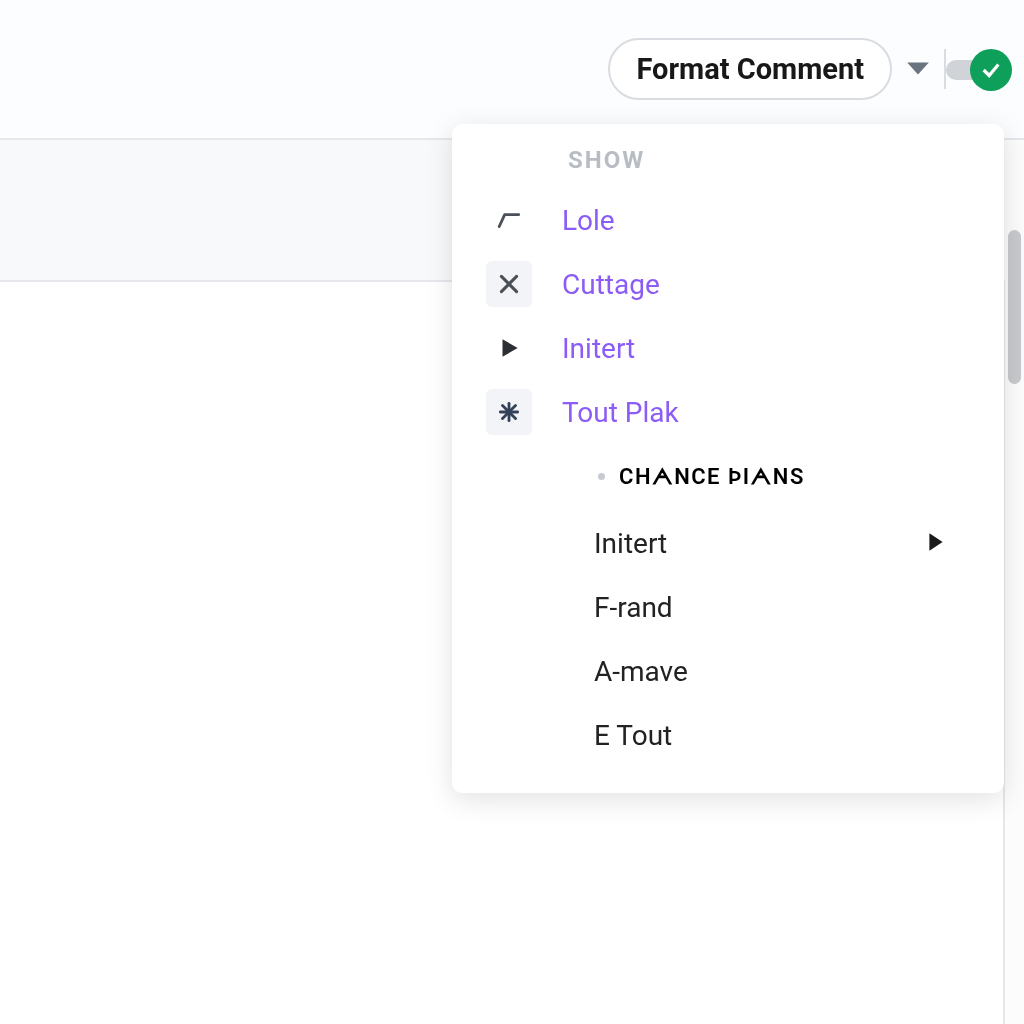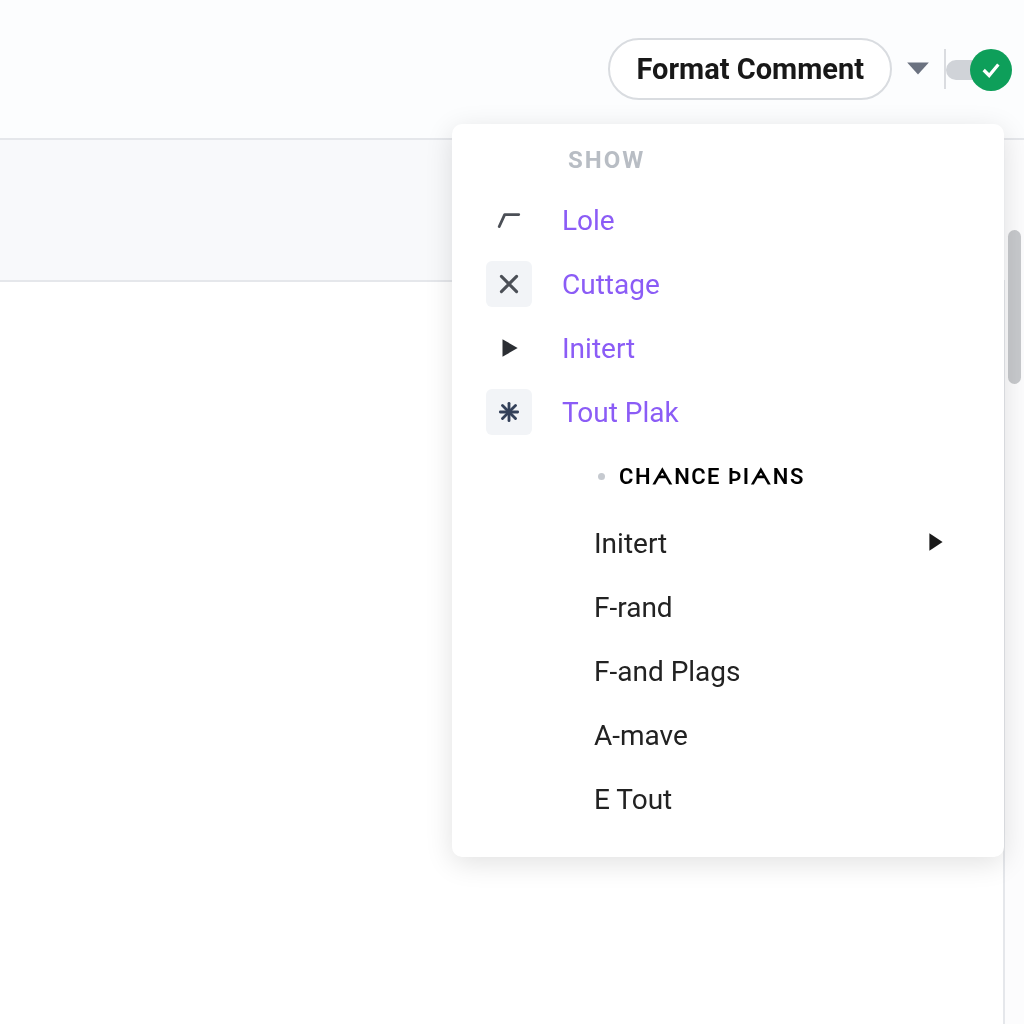--- a/index.html
+++ b/index.html
@@ -279,23 +279,20 @@
         <svg viewBox="0 0 16 20">
             <path d="M2 2 L14 10 L2 18 Z" fill="#1a1a1a"></path>
           </svg>
       </span>
     </div>
 
     <div class="menu-item2">
       <span>F-rand</span>
     </div>
 
-    <div class="menu-item2">
-      <span>F-and Plags</span>
-    </div>
 
     <div class="menu-item2">
       <span>A-mave</span>
     </div>
 
     <div class="menu-item2">
       <span>E Tout</span>
     </div>
 
   </div>

